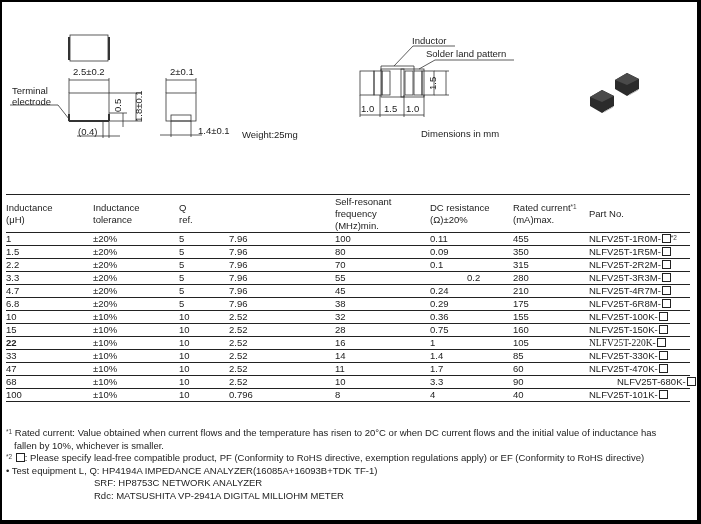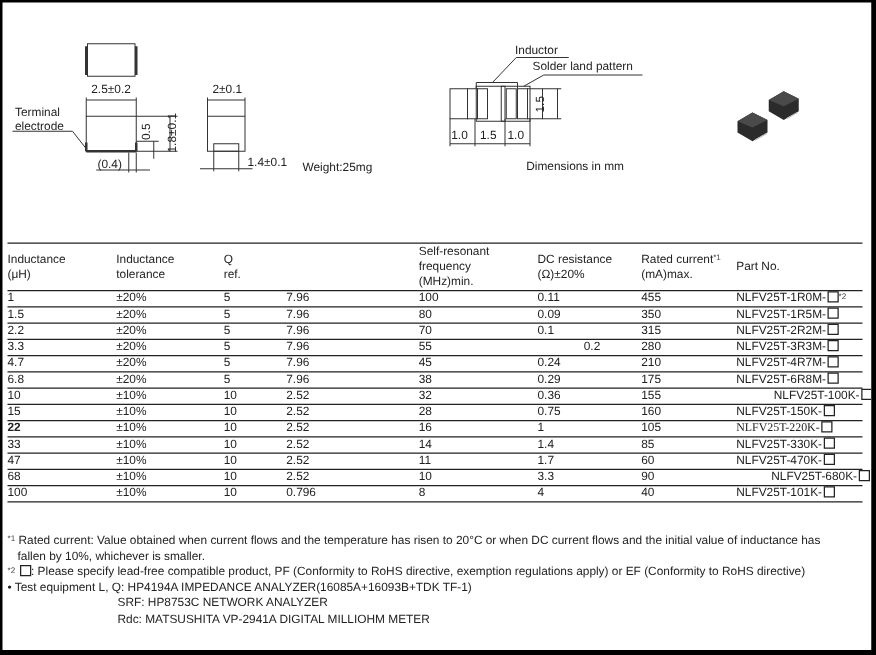--- a/index.html
+++ b/index.html
@@ -235,21 +235,21 @@
           <span class="cell" style="left: 583px;"><span>NLFV25T-6R8M-</span><span class="box"></span></span>
         </div>
         <div class="row">
           <span class="cell" style="left: 0px;">10</span>
           <span class="cell" style="left: 87px;">±10%</span>
           <span class="cell" style="left: 173px;">10</span>
           <span class="cell" style="left: 223px;">2.52</span>
           <span class="cell" style="left: 329px;">32</span>
           <span class="cell" style="left: 424px;">0.36</span>
           <span class="cell" style="left: 507px;">155</span>
-          <span class="cell" style="left: 613px;"><span>NLFV25T-100K-</span><span class="box"></span></span>
+          <span class="cell" style="left: 583px;"><span>NLFV25T-100K-</span><span class="box"></span></span>
         </div>
         <div class="row">
           <span class="cell" style="left: 0px;">15</span>
           <span class="cell" style="left: 87px;">±10%</span>
           <span class="cell" style="left: 173px;">10</span>
           <span class="cell" style="left: 223px;">2.52</span>
           <span class="cell" style="left: 329px;">28</span>
           <span class="cell" style="left: 424px;">0.75</span>
           <span class="cell" style="left: 507px;">160</span>
           <span class="cell" style="left: 583px;"><span>NLFV25T-150K-</span><span class="box"></span></span>

